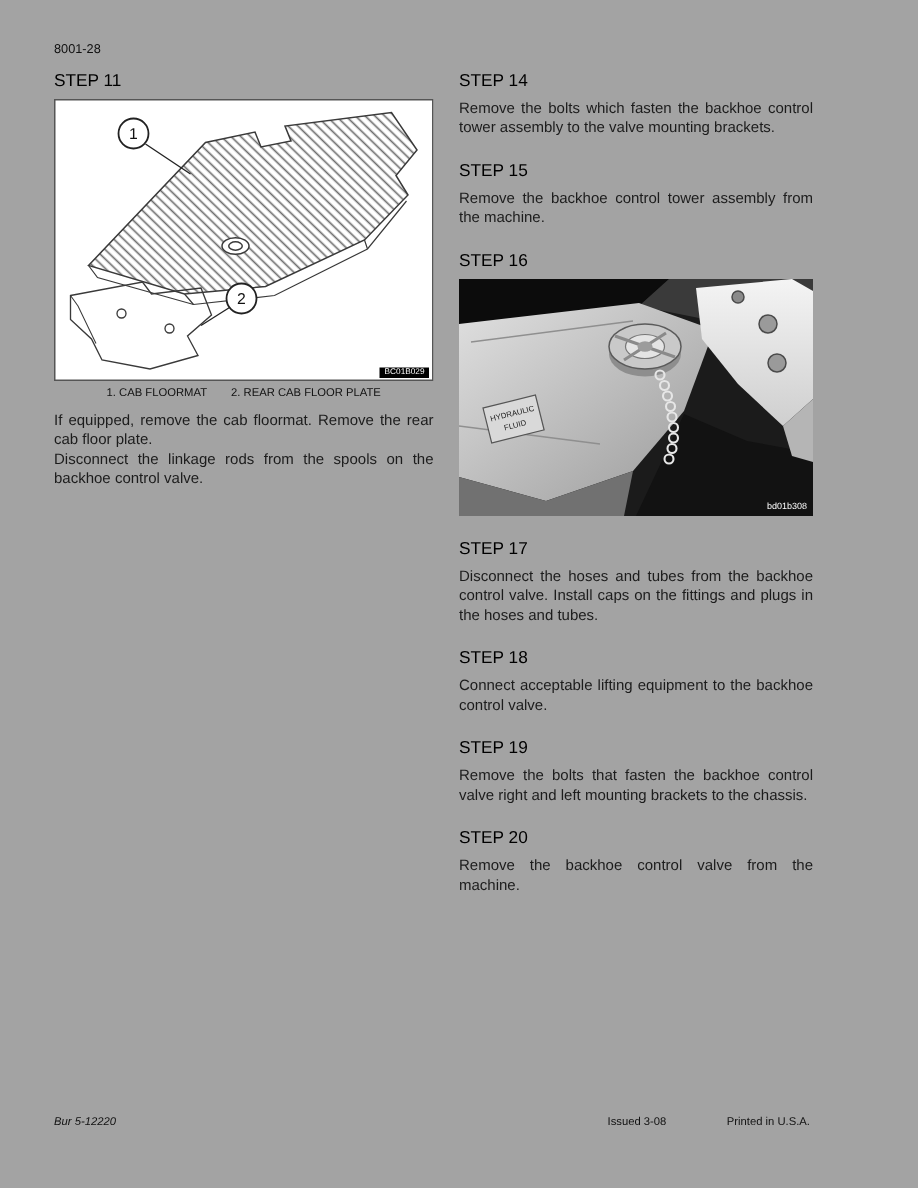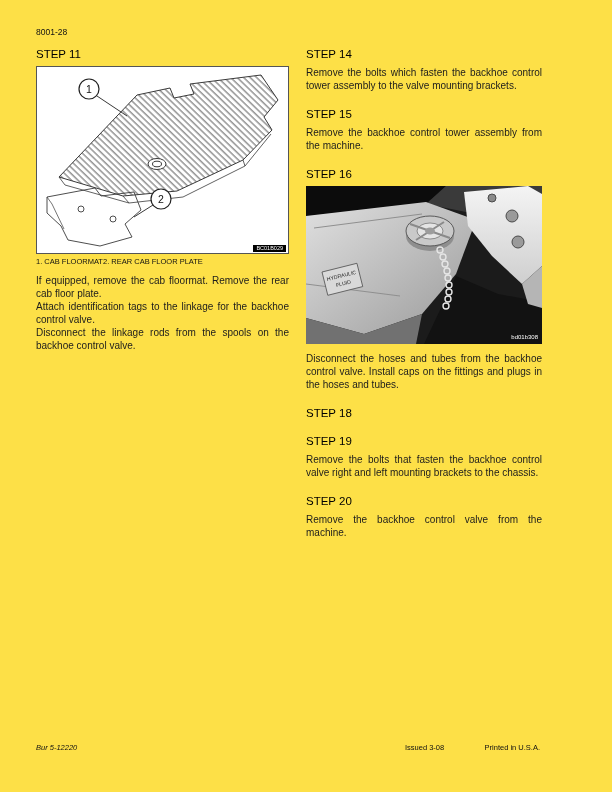--- a/index.html
+++ b/index.html
@@ -1,39 +1,39 @@
 <!DOCTYPE html>
 <html><head>
 <meta charset="utf-8">
 <style>
   * { margin:0; padding:0; box-sizing:border-box; }
   html,body { background:#d8d8d8; }
   body { font-family:"Liberation Sans", sans-serif; }
   .page {
     position:relative; width:612px; height:792px;
-    background:#fde047; margin:0 auto; color:#1a1a1a; overflow:hidden;
+    background:#a3a3a3; margin:0 auto; color:#1a1a1a; overflow:hidden;
   }
   .page-number { position:absolute; top:27px; left:36px; font-size:8.5px; color:#111; }
   .col { position:absolute; top:48px; }
   .col-left  { left:36px;  width:253px; }
   .col-right { left:306px; width:236px; }
   .step-title { font-size:11.5px; font-weight:normal; color:#000; margin:16px 0 6px 0; }
   .col .step-title:first-child { margin-top:0; }
   p.body { font-size:10px; line-height:1.3; text-align:justify; color:#1c1c1c; }
   figure.line-figure {
     position:relative; width:253px; height:188px;
     border:1px solid #555; background:#fff; margin:2px 0 3px 0;
   }
   figure.line-figure svg { display:block; width:100%; height:100%; }
   .fig-code-line {
     position:absolute; right:2px; bottom:1px;
     font-size:5.5px; color:#fff; background:#000; padding:0 3px; line-height:7px;
   }
   .fig-caption {
-    display:flex; 
+    display:flex; justify-content:center; gap:16px;
     font-size:7.5px; color:#111; margin:3px 0 8px 0;
   }
   figure.photo-figure {
     position:relative; width:236px; height:158px;
     margin:4px 0 8px 0; background:#1b1b1b;
   }
   figure.photo-figure svg { display:block; width:100%; height:100%; }
   svg text { font-family:"Liberation Sans", sans-serif; }
   .footer { position:absolute; top:743px; left:0; width:612px; font-size:7.5px; color:#111; }
   .footer .f-left   { position:absolute; left:36px;font-style:italic; }
@@ -90,21 +90,20 @@
       <span class="fig-code-line">BC01B029</span>
     </figure>
 
     <div class="fig-caption">
       <span>1. CAB FLOORMAT</span>
       <span>2. REAR CAB FLOOR PLATE</span>
     </div>
 
     <p class="body">If equipped, remove the cab floormat. Remove the rear cab floor plate.</p>
 
-    <p class="body">Attach identification tags to the linkage for the backhoe control valve.</p>
 
     <p class="body">Disconnect the linkage rods from the spools on the backhoe control valve.</p>
 
   </div>
 
   <div class="col col-right">
 
     <h2 class="step-title">STEP 14</h2>
     <p class="body">Remove the bolts which fasten the backhoe control tower assembly to the valve mounting brackets.</p>
 
@@ -168,23 +167,25 @@
         <g transform="translate(16,86) rotate(-14)">
           <rect width="36" height="24" fill="#d9d9d9" stroke="#555" stroke-width="0.8"></rect>
           <text x="18" y="10" text-anchor="middle" font-size="5.2" fill="#222">HYDRAULIC</text>
           <text x="18" y="18" text-anchor="middle" font-size="5.2" fill="#222">FLUID</text>
         </g>
         <text x="232" y="153" text-anchor="end" font-size="6" fill="#ffffff">bd01b308</text>
       </svg>
     </figure>
 
 
+    <h2 class="step-title">STEP 17</h2>
     <p class="body">Disconnect the hoses and tubes from the backhoe control valve. Install caps on the fittings and plugs in the hoses and tubes.</p>
 
     <h2 class="step-title">STEP 18</h2>
+    <p class="body">Connect acceptable lifting equipment to the backhoe control valve.</p>
 
     <h2 class="step-title">STEP 19</h2>
     <p class="body">Remove the bolts that fasten the backhoe control valve right and left mounting brackets to the chassis.</p>
 
     <h2 class="step-title">STEP 20</h2>
     <p class="body">Remove the backhoe control valve from the machine.</p>
 
   </div>
 
   <div class="footer">

